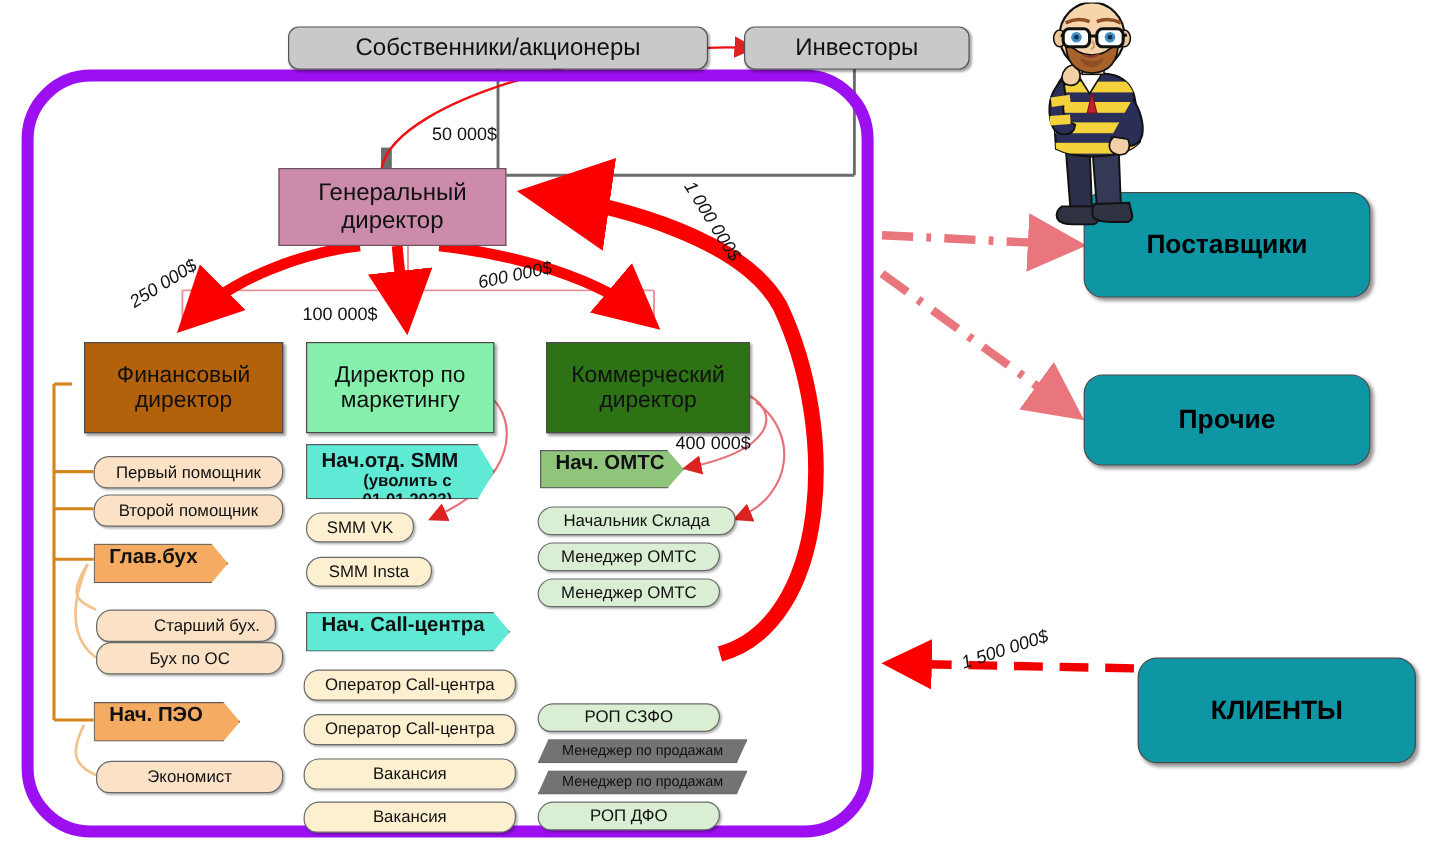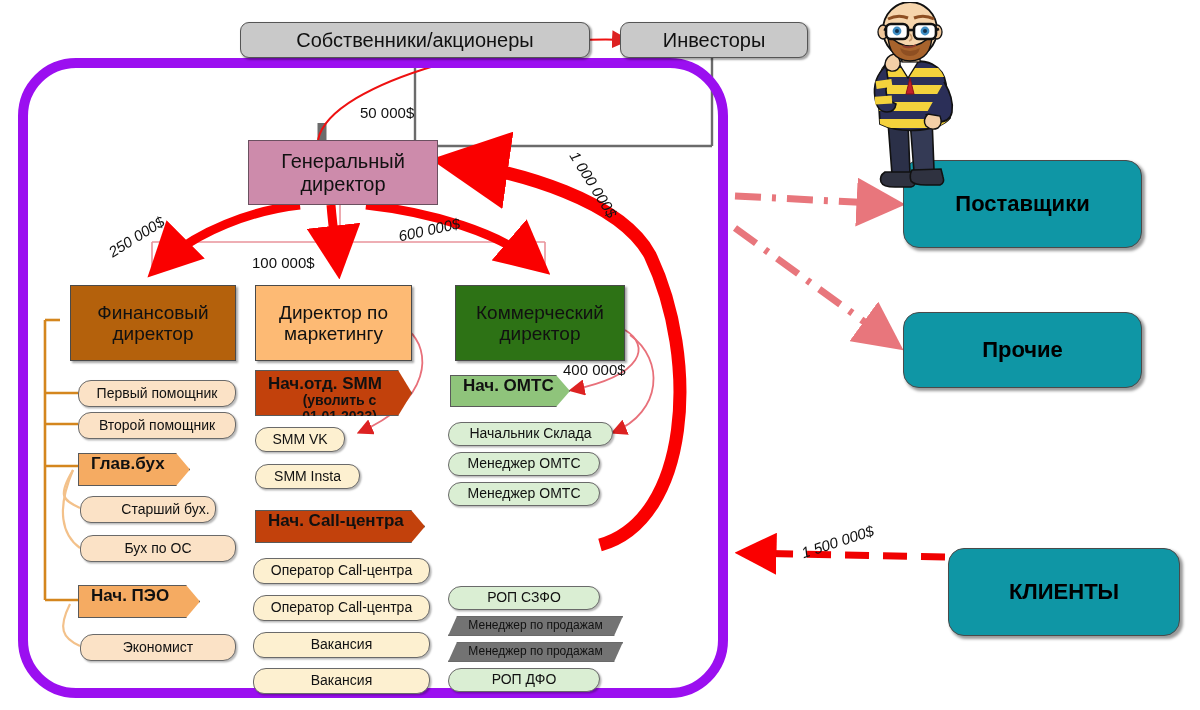--- a/index.html
+++ b/index.html
@@ -9,28 +9,28 @@
   .node{position:absolute;box-sizing:border-box;display:flex;align-items:center;
         justify-content:center;text-align:center;color:#111;line-height:1.12;}
   
   .gray{background:#c9c9c9;border:1.6px solid #555;border-radius:9px;font-size:20px;
         box-shadow:1.5px 1.5px 2px rgba(0,0,0,.35);}
   
   .gen{background:#cd8bab;border:1.5px solid #6b5060;font-size:20px;}
   
   .dir{font-size:19px;border:1.4px solid #4a4a4a;box-shadow:2px 2px 2px rgba(0,0,0,.35);}
   .dir.fin{background:#b4610c;}
-  .dir.mkt{background:#fdba74;}
+  .dir.mkt{background:#86efac;}
   .dir.com{background:#2d7215;}
   
   .head{font-size:17px;font-weight:bold;border:1.4px solid #5a5a5a;
         box-shadow:2px 2px 2px rgba(0,0,0,.3);
         clip-path:polygon(0 0, calc(100% - 14px) 0, 100% 50%, calc(100% - 14px) 100%, 0 100%);
         justify-content:flex-start;padding-left:12px;flex-direction:column;align-items:flex-start;}
-  .head.y{background:#c2410c;}
+  .head.y{background:#5eead4;}
   .head.g{background:#8fc47b;}
   .head.o{background:#f5ab62;}
   .head .sub{font-size:14px;font-weight:bold;}
   
   .pill{border:1.4px solid #6a6a6a;border-radius:11px 11px 11px 11px/11px 11px 11px 11px;
         font-size:14px;box-shadow:1.6px 1.6px 1.8px rgba(0,0,0,.28);
         border-top-left-radius:13px;border-bottom-right-radius:13px;}
   .pill.cream{background:#fdf0d0;}
   .pill.cream2{background:#fbe2c6;}
   .pill.green{background:#daeed3;}
@@ -130,32 +130,32 @@
     <path d="M735,228 L895,344" stroke="#e8767c" stroke-width="7" fill="none" stroke-dasharray="26,11,4,11" marker-end="url(#mSalmon)"></path>
 
     <path d="M945,557 L745,553" stroke="#f00000" stroke-width="7" fill="none" stroke-dasharray="24,14" marker-end="url(#mBigRed)"></path>
   </svg>
 
   <div id="boundary"></div>
 
   <div class="node gray" style="left:240px;top:22px;width:350px;height:36px;">Собственники/акционеры</div>
   <div class="node gray" style="left:620px;top:22px;width:188px;height:36px;">Инвесторы</div>
 
-  <div class="node gen" style="left:232px;top:140px;width:190px;height:65px;margin-left:16px;">Генеральный директор</div>
+  <div class="node gen" style="left:232px;top:140px;width:190px;height:65px;">Генеральный директор</div>
 
   <div class="node dir fin" style="left:70px;top:285px;width:166px;height:76px;">Финансовый директор</div>
   <div class="node dir mkt" style="left:255px;top:285px;width:157px;height:76px;">Директор по маркетингу</div>
   <div class="node dir com" style="left:455px;top:285px;width:170px;height:76px;">Коммерческий директор</div>
 
   <div class="node pill cream2" style="left:78px;top:412px;width:158px;height:27px;">Второй помощник</div>
   <div class="node pill cream2" style="left:78px;top:380px;width:158px;height:27px;">Первый помощник</div>
   <div class="node head o" style="left:78px;top:453px;width:112px;height:33px;">
     <span>Глав.бух</span>
   </div>
-  <div class="node pill cream2" style="left:80px;top:496px;width:136px;height:27px;padding-left:35px;">Старший бух.</div>
+  <div class="node pill cream2" style="left:80px;top:508px;width:150px;height:27px;padding-left:35px;">Старший бух.</div>
   <div class="node pill cream2" style="left:80px;top:535px;width:156px;height:27px;">Бух по ОС</div>
   <div class="node head o" style="left:78px;top:585px;width:122px;height:33px;">
     <span>Нач. ПЭО</span>
   </div>
   <div class="node pill cream2" style="left:80px;top:634px;width:156px;height:27px;">Экономист</div>
 
   <div class="node head y" style="left:255px;top:370px;width:157px;height:46px;">
     <span style="margin-top:3px">Нач.отд. SMM</span>
     <span class="sub">(уволить с  01.01.2023)</span>
   </div>

